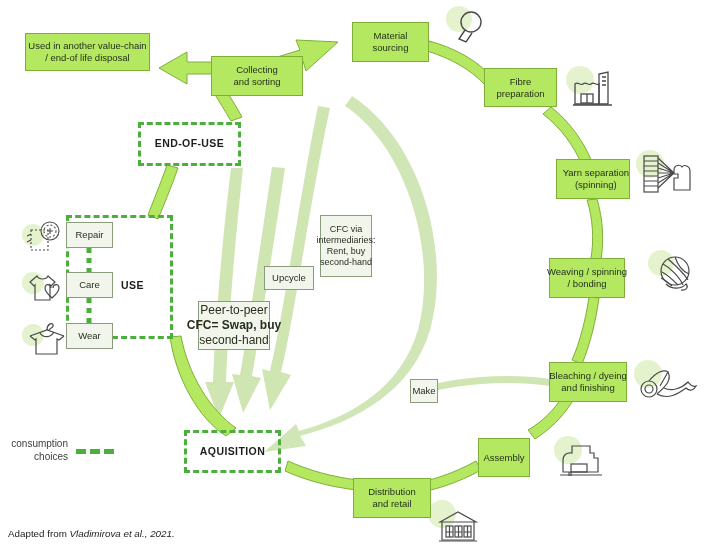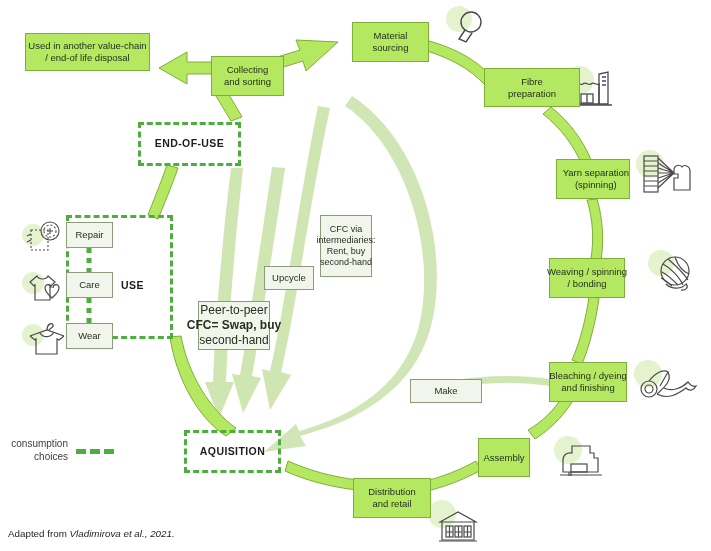--- a/index.html
+++ b/index.html
@@ -304,35 +304,35 @@
     <span>END-OF-USE</span>
   </div>
 
   <div class="node node-green" style="left:25px; top:33px; width:125px; height:38px;">
     <div>
       <div class="nowrap">Used in another value-chain</div>
       <div class="nowrap">/ end-of life disposal</div>
     </div>
   </div>
 
-  <div class="node node-green" style="left:211px; top:56px; width:73px; height:40px;">
+  <div class="node node-green" style="left:211px; top:56px; width:92px; height:40px;">
     <div>
       <div>Collecting</div>
       <div>and sorting</div>
     </div>
   </div>
 
   <div class="node node-green" style="left:352px; top:22px; width:77px; height:40px;">
     <div>
       <div>Material</div>
       <div>sourcing</div>
     </div>
   </div>
 
-  <div class="node node-green" style="left:484px; top:68px; width:96px; height:39px;">
+  <div class="node node-green" style="left:484px; top:68px; width:73px; height:39px;">
     <div>
       <div>Fibre</div>
       <div>preparation</div>
     </div>
   </div>
 
   <div class="node node-green" style="left:556px; top:159px; width:74px; height:40px;justify-content:flex-end;">
     <div>
       <div class="nowrap">Yarn separation</div>
       <div>(spinning)</div>
@@ -378,21 +378,21 @@
 
   <div class="node node-pale" style="left:320px; top:215px; width:52px; height:62px; font-size:9px;">
     <div>
       <div>CFC via</div>
       <div class="nowrap">intermediaries:</div>
       <div>Rent, buy</div>
       <div>second-hand</div>
     </div>
   </div>
 
-  <div class="node node-pale" style="left:410px; top:379px; width:72px; height:24px;">
+  <div class="node node-pale" style="left:410px; top:379px; width:28px; height:24px;">
     <span>Make</span>
   </div>
 
   <div class="legend-label" style="left:0px; top:437px; width:68px;">
     <div>consumption</div>
     <div>choices</div>
   </div>
   <div class="legend-swatch" style="left:76px; top:449px; width:38px;"></div>
 
   <div class="footer-note" style="left:8px; top:528px;">

